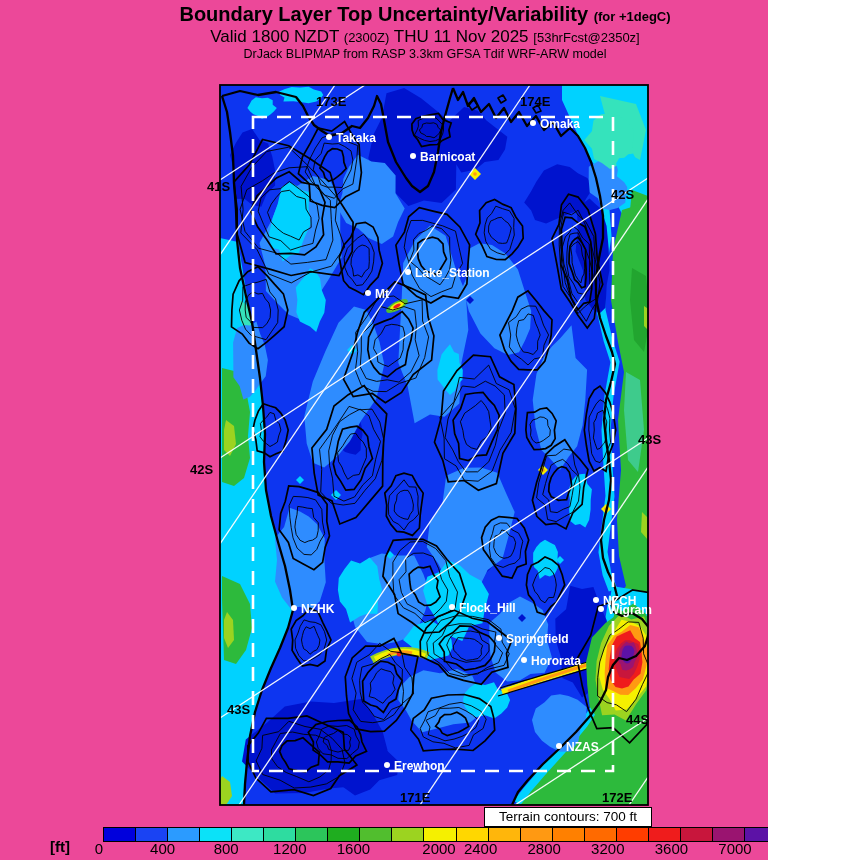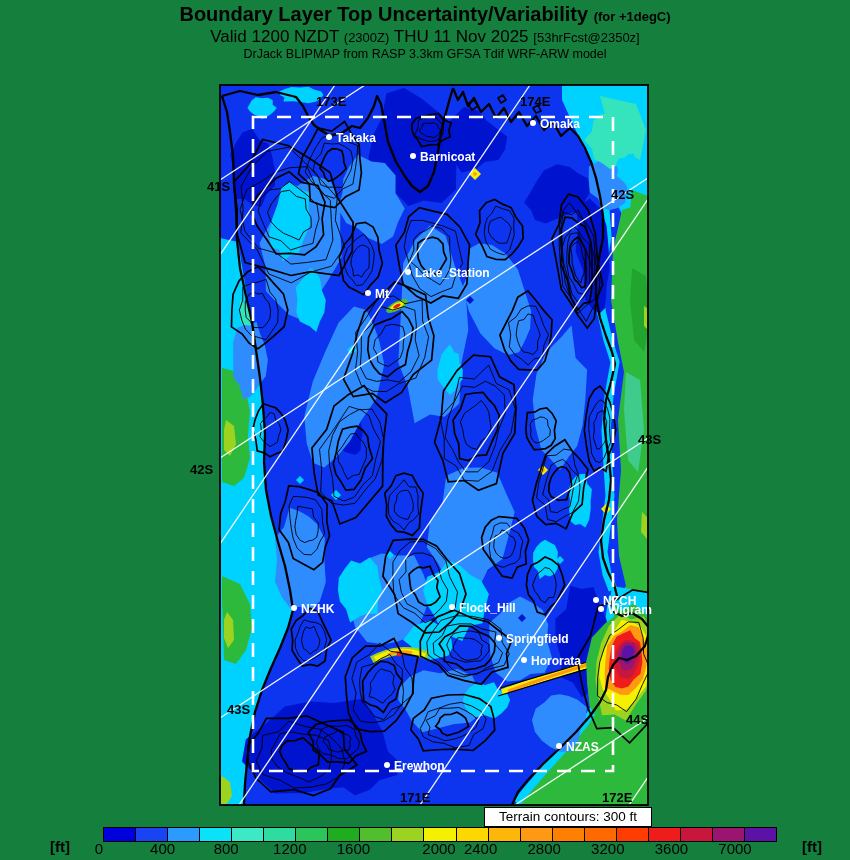--- a/index.html
+++ b/index.html
@@ -1,16 +1,16 @@
 <!DOCTYPE html>
 <html><head>
 <meta charset="utf-8">
 <style>
   html,body{margin:0;padding:0;background:#fff;}
-  .page{position:relative;width:850px;height:860px;background:#15803d;
+  .page{position:relative;width:768px;height:860px;background:#ec4899;
         font-family:"Liberation Sans",sans-serif;overflow:hidden;}
   .hdr{position:absolute;left:0;width:850px;text-align:center;color:#000;white-space:nowrap;}
   .hdr1{top:3px;font-size:20px;font-weight:bold;}
   .hdr1 .small{font-size:13px;font-weight:bold;}
   .hdr2{top:27px;font-size:17px;}
   .hdr2 .small{font-size:13px;}
   .hdr3{top:47px;font-size:12.5px;}
   #map-svg{position:absolute;left:220px;top:85px;width:428px;height:720px;overflow:visible;}
   .terrain-box{position:absolute;left:484px;top:807px;width:166px;height:18px;
        border:1.5px solid #000;background:#fff;font-size:13.5px;line-height:18px;
@@ -29,21 +29,21 @@
 </head>
 <body>
 
 <div class="page">
 
   <div class="hdr hdr1">
     <span>Boundary Layer Top Uncertainty/Variability</span>
     <span class="small">(for +1degC)</span>
   </div>
   <div class="hdr hdr2">
-    <span>Valid 1200 NZDT</span>
+    <span>Valid 1800 NZDT</span>
     <span class="small">(2300Z)</span>
     <span>THU 11 Nov 2025</span>
     <span class="small">[53hrFcst@2350z]</span>
   </div>
   <div class="hdr hdr3">DrJack BLIPMAP from RASP 3.3km GFSA Tdif WRF-ARW model</div>
 
   <svg id="map-svg" viewBox="220 85 428 720">
     <defs>
       <clipPath id="mapclip">
           <rect x="220" y="85" width="428" height="720"></rect>
@@ -325,21 +325,21 @@
         <text x="190" y="474" class="gratlab">42S</text>
         <text x="638" y="444" class="gratlab">43S</text>
         <text x="227" y="714" class="gratlab">43S</text>
         <text x="626" y="724" class="gratlab">44S</text>
         <text x="400" y="802" class="gratlab">171E</text>
         <text x="602" y="802" class="gratlab">172E</text>
       </g>
     <rect x="220" y="85" width="428" height="720" fill="none" stroke="#000" stroke-width="1.8"></rect>
   </svg>
 
-  <div class="terrain-box">Terrain contours: 300 ft</div>
+  <div class="terrain-box">Terrain contours: 700 ft</div>
 
   <div id="colorbar">
       <div class="seg" style="background: rgb(0, 0, 220);"></div>
       <div class="seg" style="background: rgb(26, 67, 243);"></div>
       <div class="seg" style="background: rgb(43, 155, 255);"></div>
       <div class="seg" style="background: rgb(11, 226, 248);"></div>
       <div class="seg" style="background: rgb(61, 232, 196);"></div>
       <div class="seg" style="background: rgb(46, 220, 160);"></div>
       <div class="seg" style="background: rgb(44, 197, 91);"></div>
       <div class="seg" style="background: rgb(31, 173, 31);"></div>

